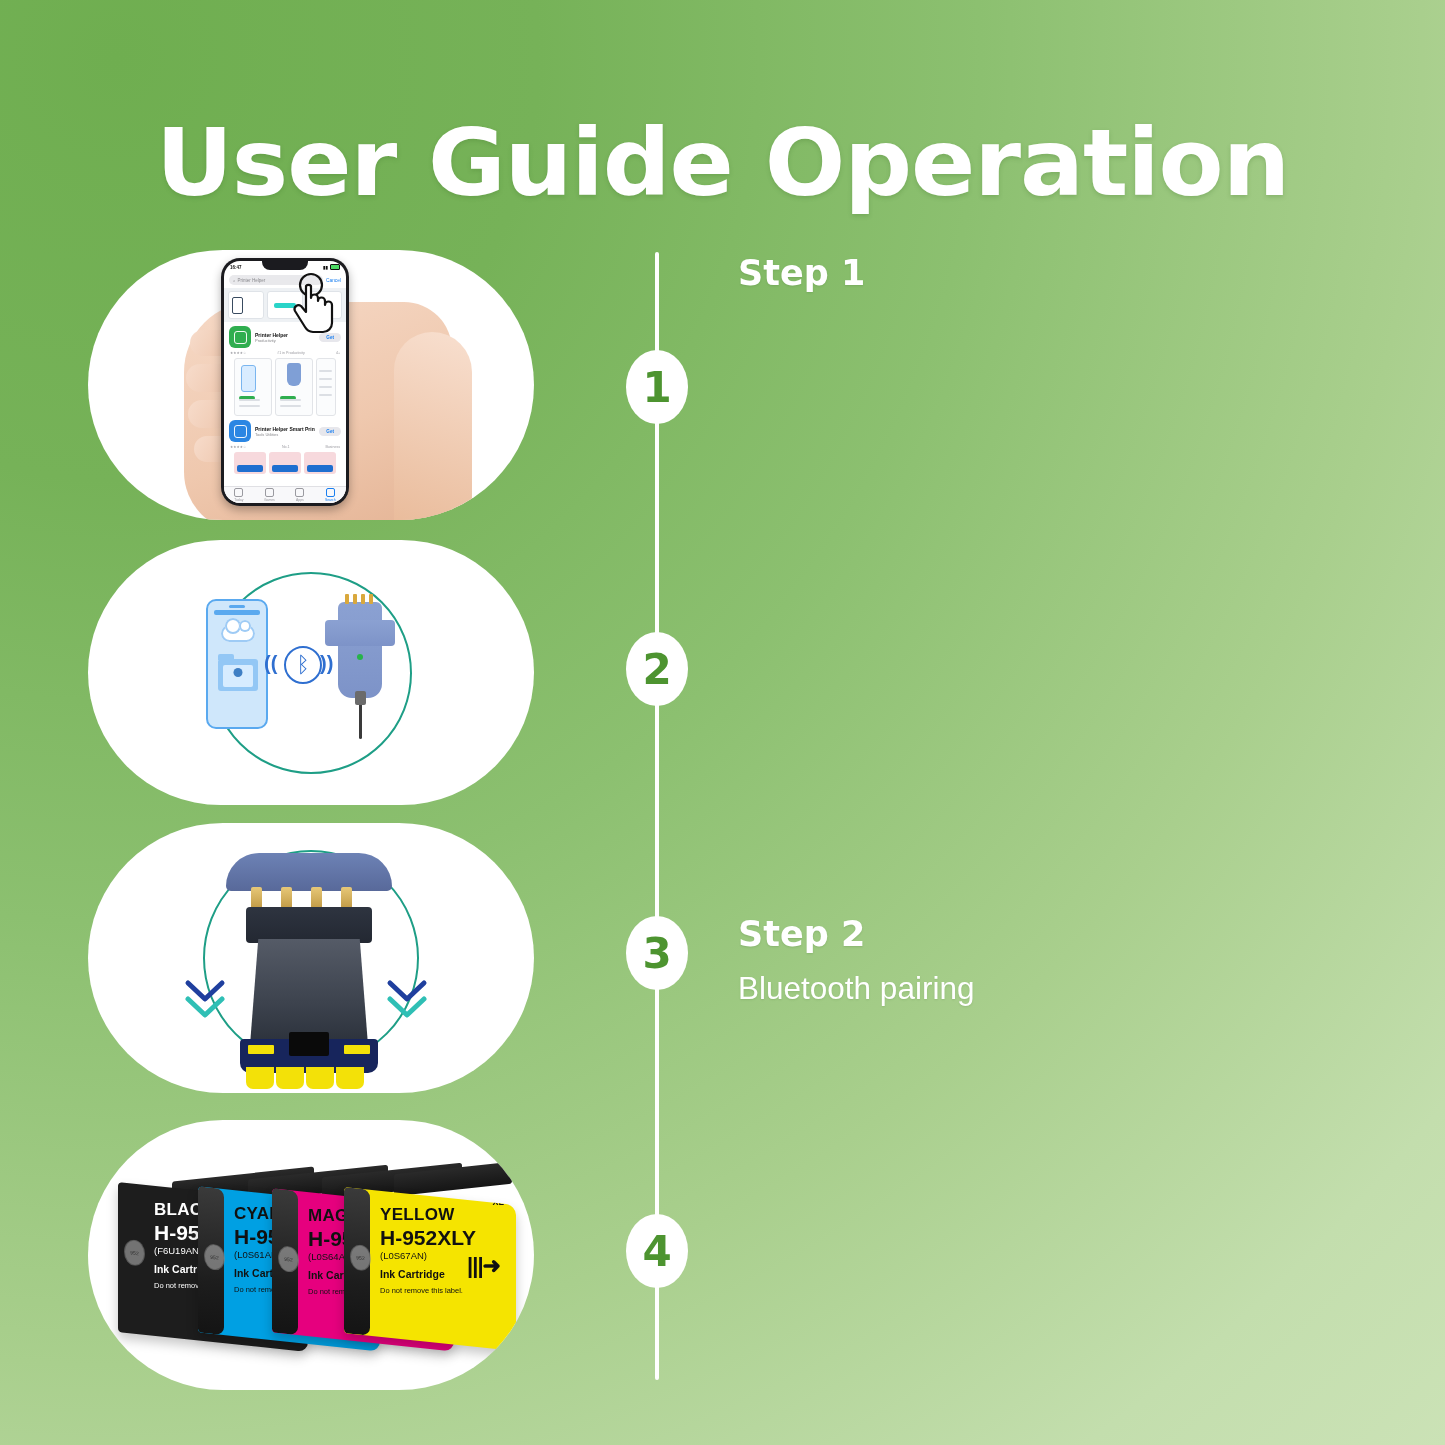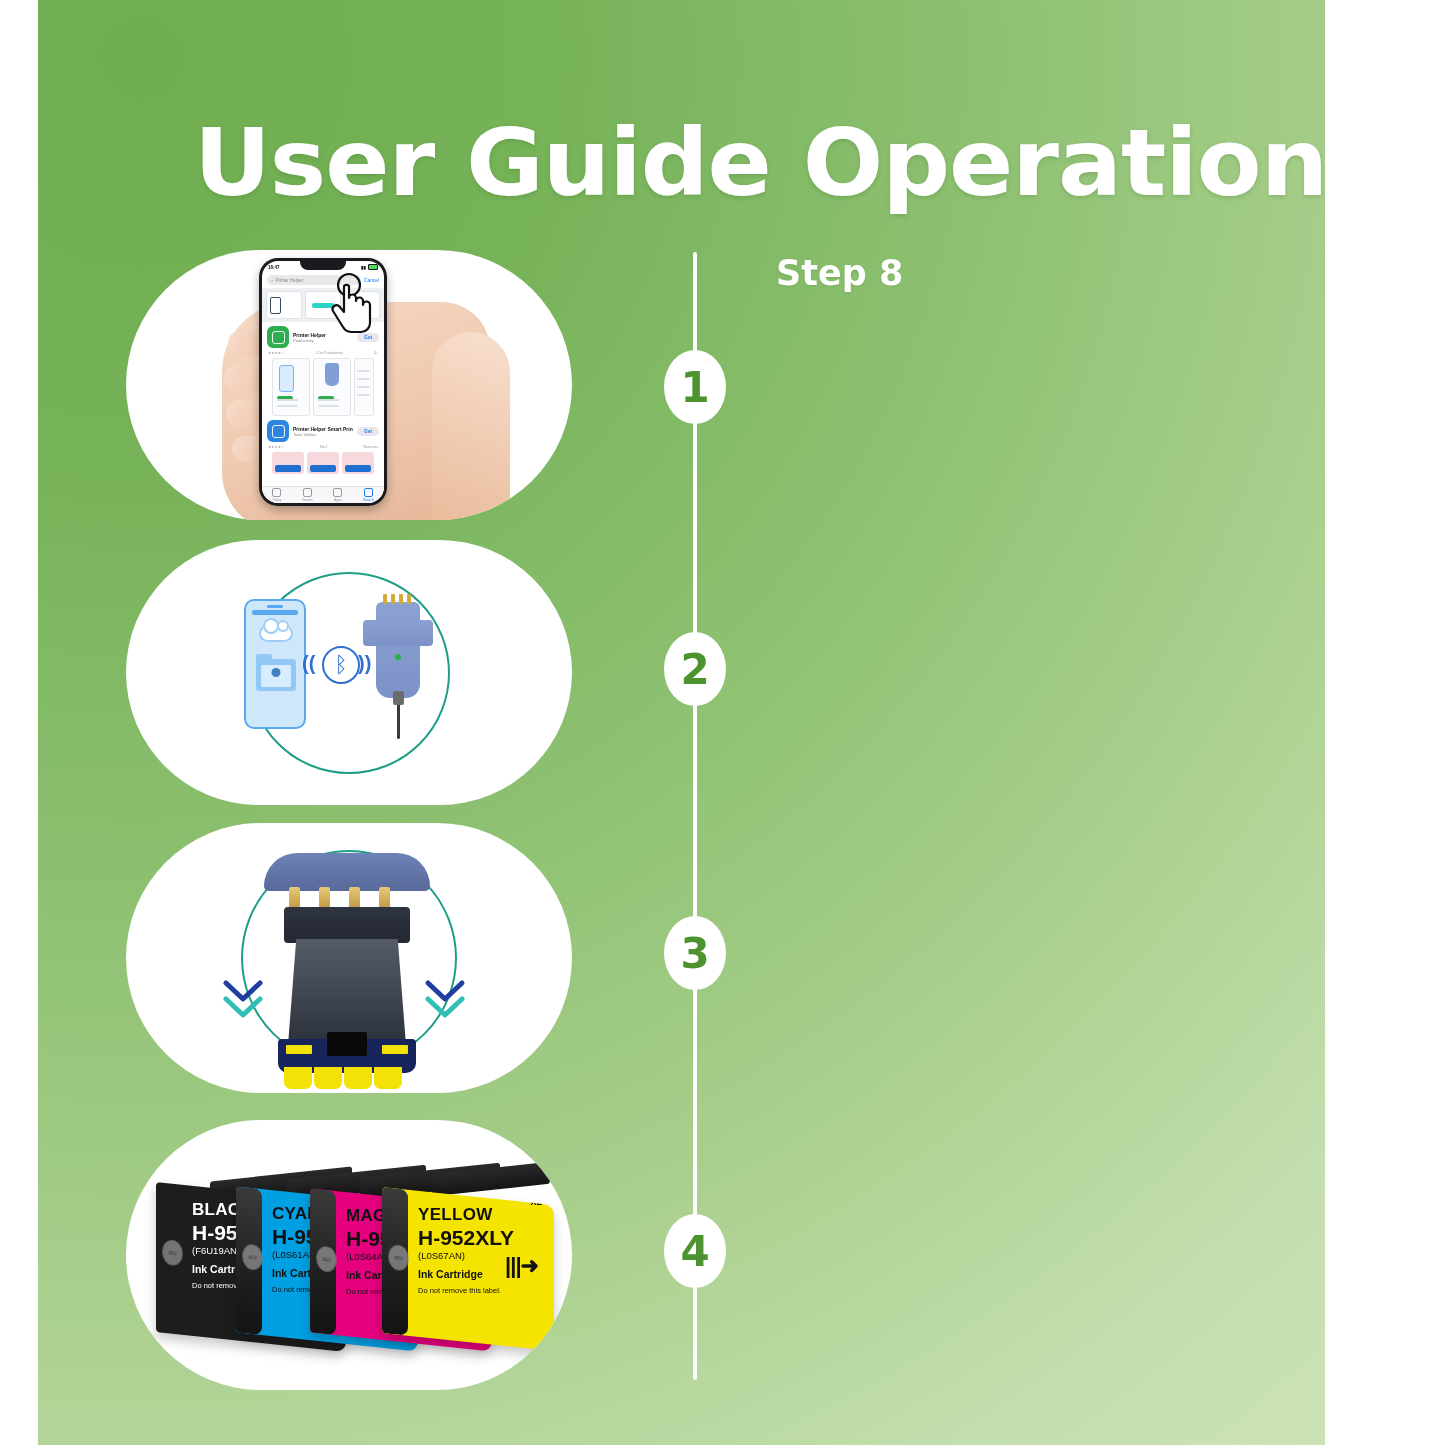--- a/index.html
+++ b/index.html
@@ -3,28 +3,27 @@
 <meta charset="utf-8">
 <title>User Guide Operation</title>
 <style>
   html, body {
     margin: 0;
     padding: 0;
     background: #ffffff;
   }
   #page {
     position: relative;
-    width: 1287px;
+    width: 1445px;
     height: 1445px;
     overflow: hidden;
     font-family: "Liberation Sans", sans-serif;
     background-color: #8dbf6c;
     background-image:
       radial-gradient(circle at 8% 4%, #6fae50 0%, #76b258 22%, #8cc070 45%, #a9cf8d 68%, #c3dead 88%, #cbe2b6 100%);
-    margin-left: 38px;
   }
 
   
   .title {
     position: absolute;
     top: 54px;
     left: 0;
     width: 1445px;
     text-align: center;
     color: #ffffff;
@@ -520,21 +519,21 @@
           <path d="M22 14 v26 l-5 -6 a4 4 0 0 0 -6 5 l10 16 a10 10 0 0 0 8 5 h10 a9 9 0 0 0 9 -9 V33 a3.4 3.4 0 0 0 -7 0 v-4 a3.4 3.4 0 0 0 -7 0 v-3 a3.4 3.4 0 0 0 -7 0 V14 a3.4 3.4 0 0 0 -5 0 z" fill="#ffffff" stroke="#111" stroke-width="2.2" stroke-linejoin="round"></path>
         </svg>
       </div>
     </div>
 
     <div class="marker" id="marker1">
       <span>1</span>
     </div>
 
     <div class="step-text" id="text1">
-      <div class="step-head">Step 8</div>
+      <div class="step-head">Step 1</div>
     </div>
   </div>
 
   <div class="step-row" id="row2">
     <div class="pill">
       <div class="pill-inner">
         <div class="circle-outline" id="bt-circle"></div>
 
         <div class="bt-phone">
           <span class="speaker"></span>
@@ -564,20 +563,24 @@
         <div class="bt-cable">
             <span class="plug"></span>
           </div>
       </div>
     </div>
 
     <div class="marker" id="marker2">
       <span>2</span>
     </div>
 
+    <div class="step-text" id="text2">
+      <div class="step-head">Step 2</div>
+      <div class="step-body">Bluetooth pairing</div>
+    </div>
   </div>
 
   <div class="step-row" id="row3">
     <div class="pill">
       <div class="pill-inner">
         <div class="circle-outline" id="chip-circle"></div>
 
         <div class="resetter-cap"></div>
         <div class="resetter-pins">
           <span class="p"></span>

